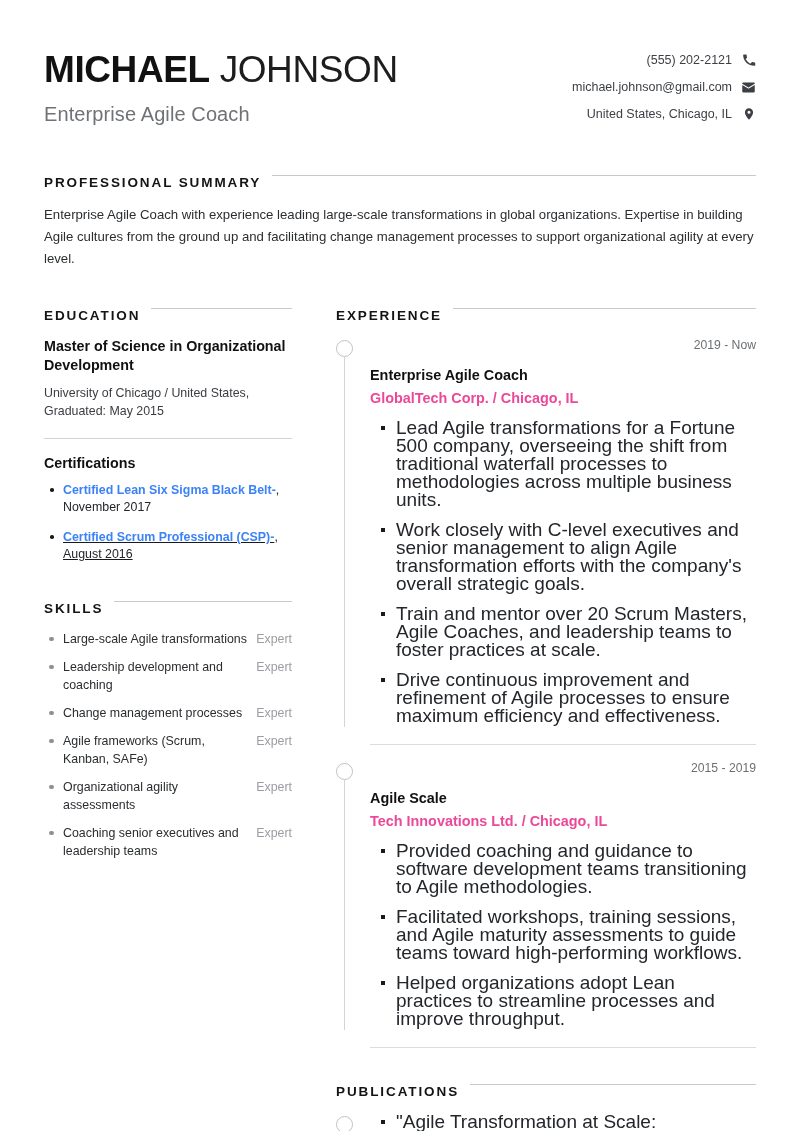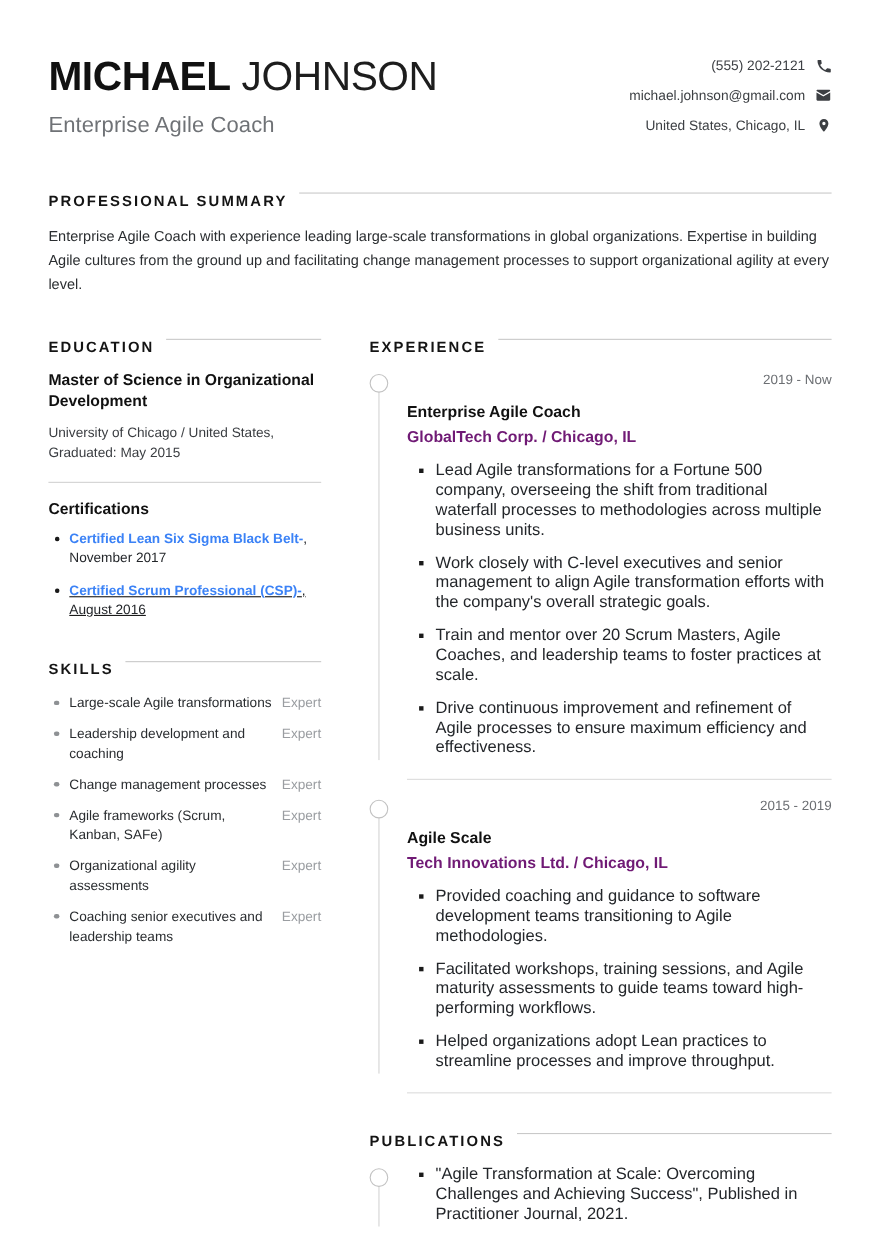--- a/index.html
+++ b/index.html
@@ -48,20 +48,21 @@
 
   .contact {
     display: flex;
     flex-direction: column;
     align-items: flex-end;
     gap: 11px;
     padding-top: 8px;
   }
   .contact-row {
     display: flex;
+    align-items: center;
     justify-content: flex-end;
     gap: 9px;
     font-size: 12.5px;
     line-height: 16px;
     color: #3c3f43;
     white-space: nowrap;
   }
   .contact-ico {
     width: 15px;
     height: 15px;
@@ -254,30 +255,30 @@
   .tl-role {
     font-size: 14.4px;
     line-height: 20px;
     font-weight: 700;
     color: #111111;
   }
   .tl-org {
     font-size: 14.4px;
     line-height: 20px;
     font-weight: 700;
-    color: #701a75;
+    color: #ec4899;
     margin-top: 3px;
     margin-bottom: 11px;
   }
   ul.bullets { padding-left: 9px; }
   ul.bullets li {
     position: relative;
     padding-left: 17px;
     margin-bottom: 12px;
-    font-size: 15px;
+    font-size: 19px;
     line-height: 18px;
     color: #23262a;
   }
   ul.bullets li:last-child { margin-bottom: 0; }
   ul.bullets li::before {
     content: "";
     position: absolute;
     left: 2px;
     top: 7px;
     width: 3.6px;

